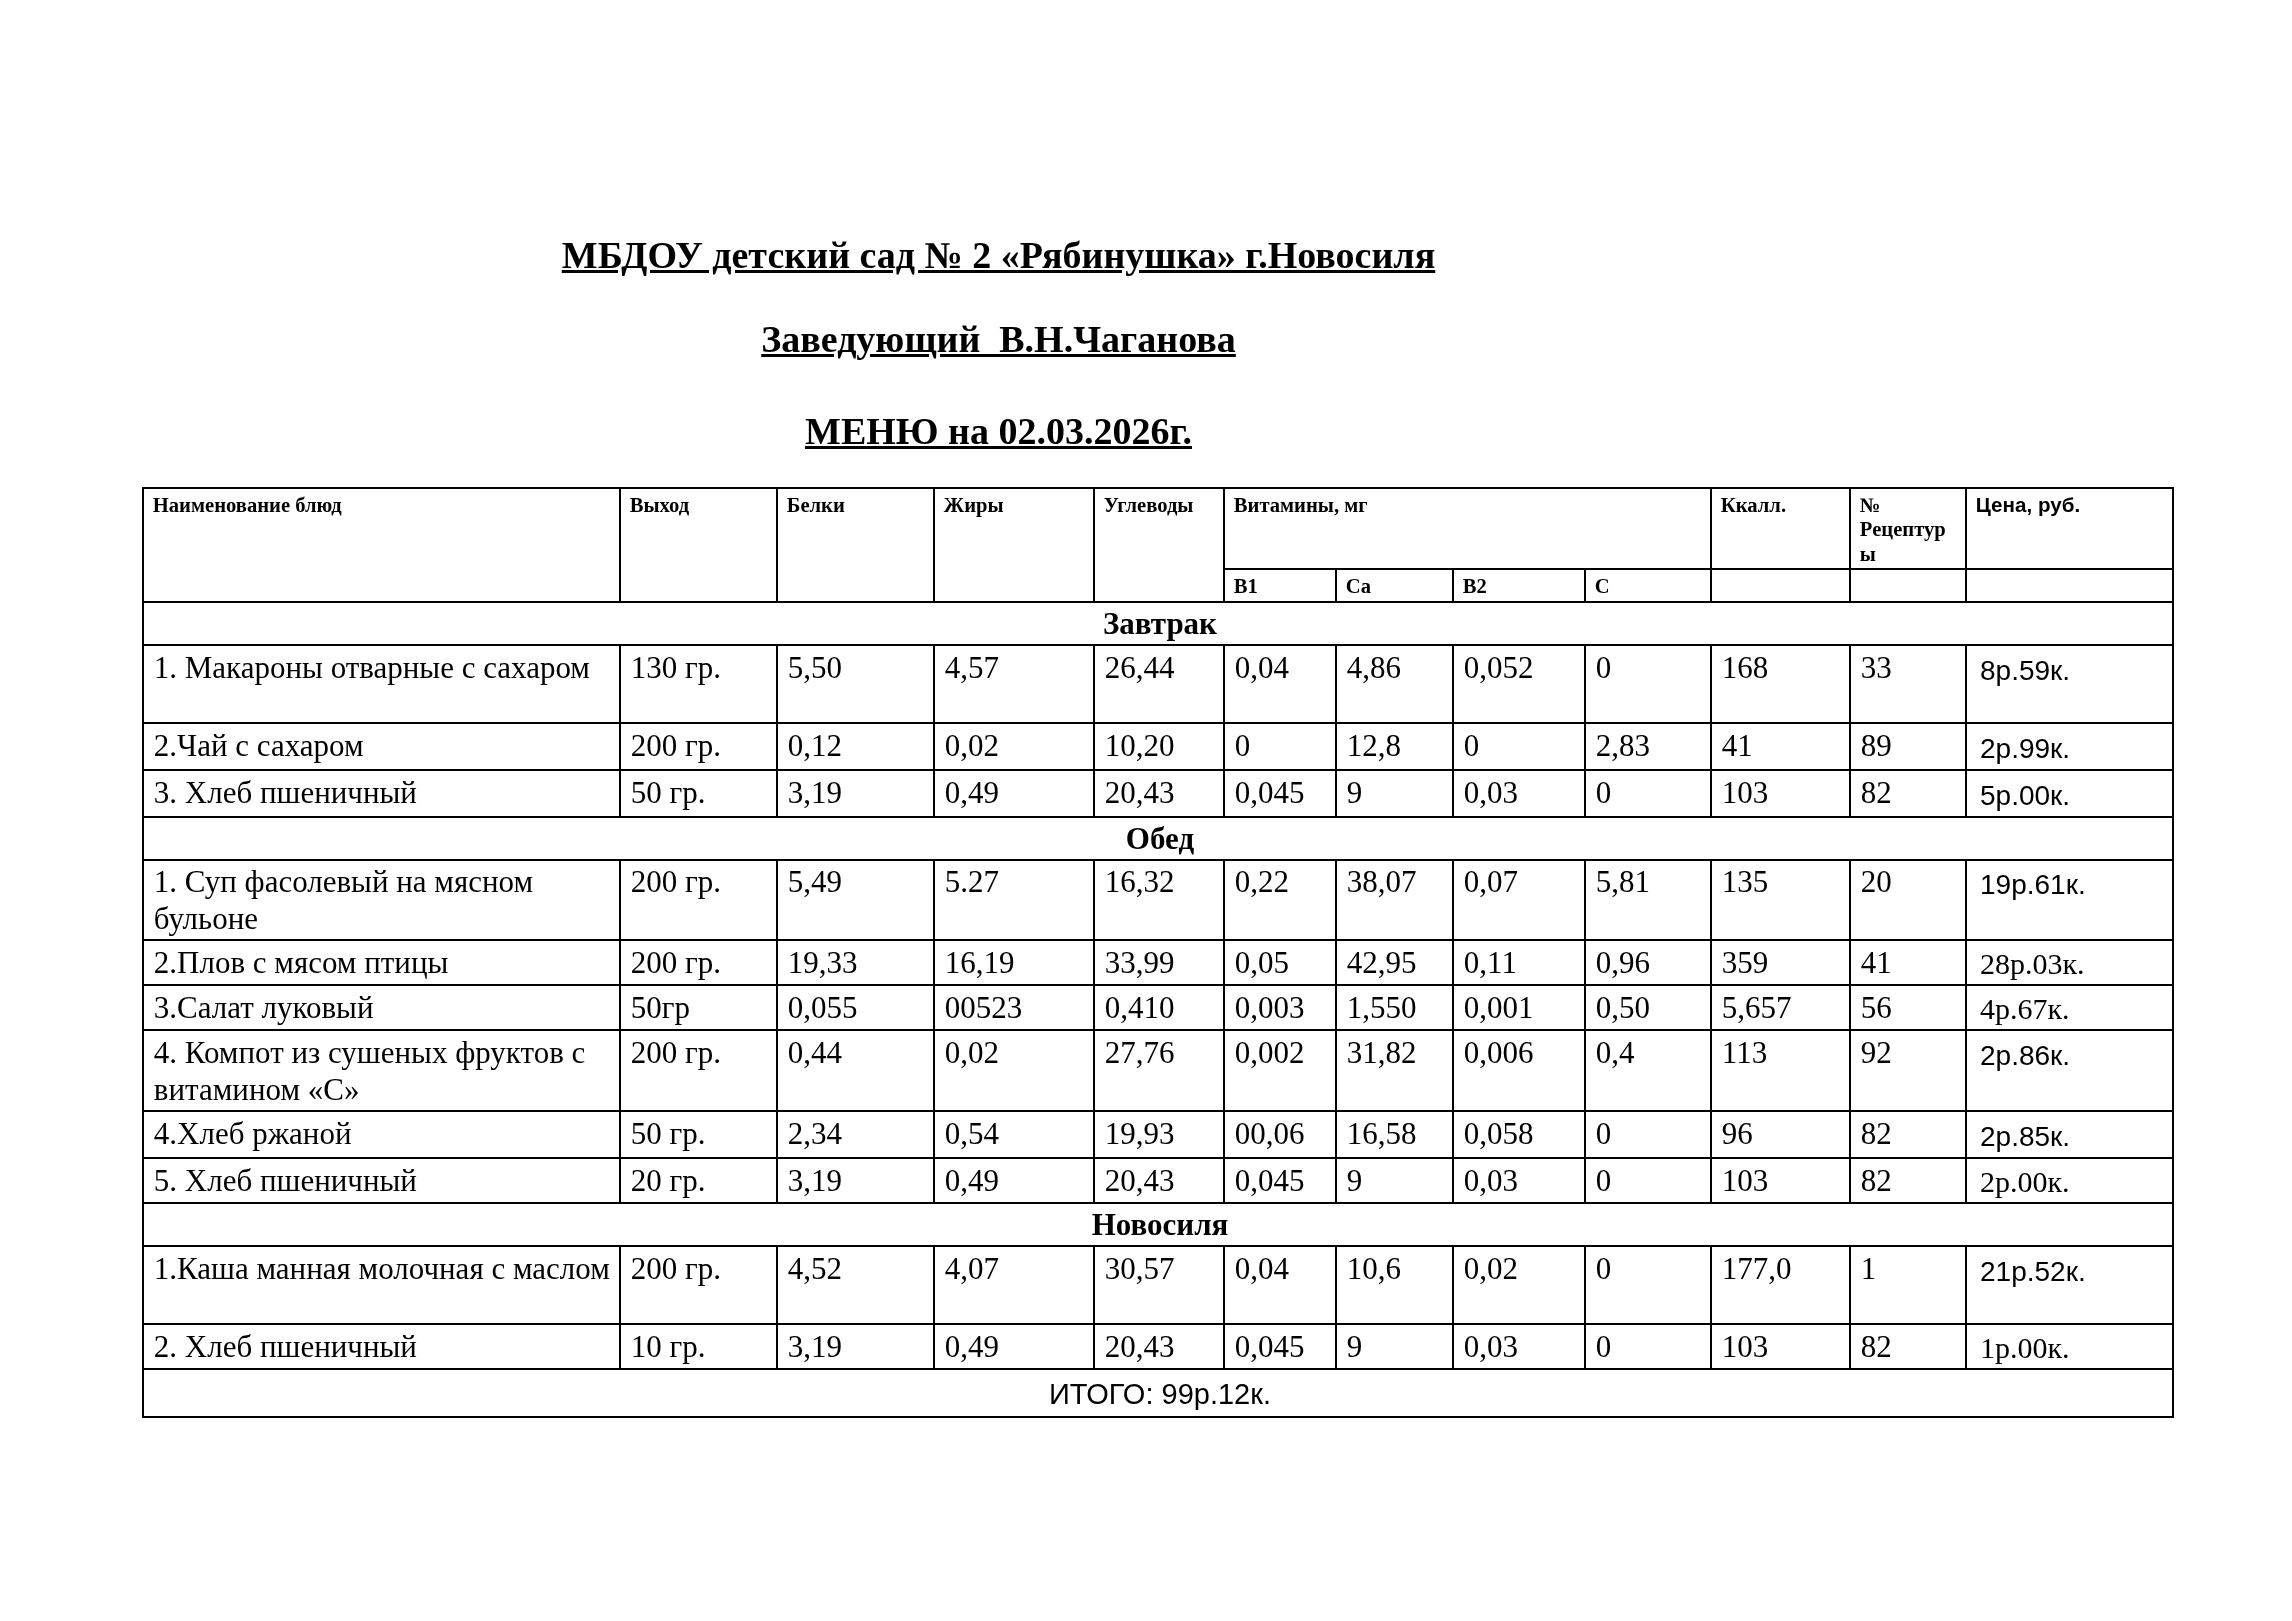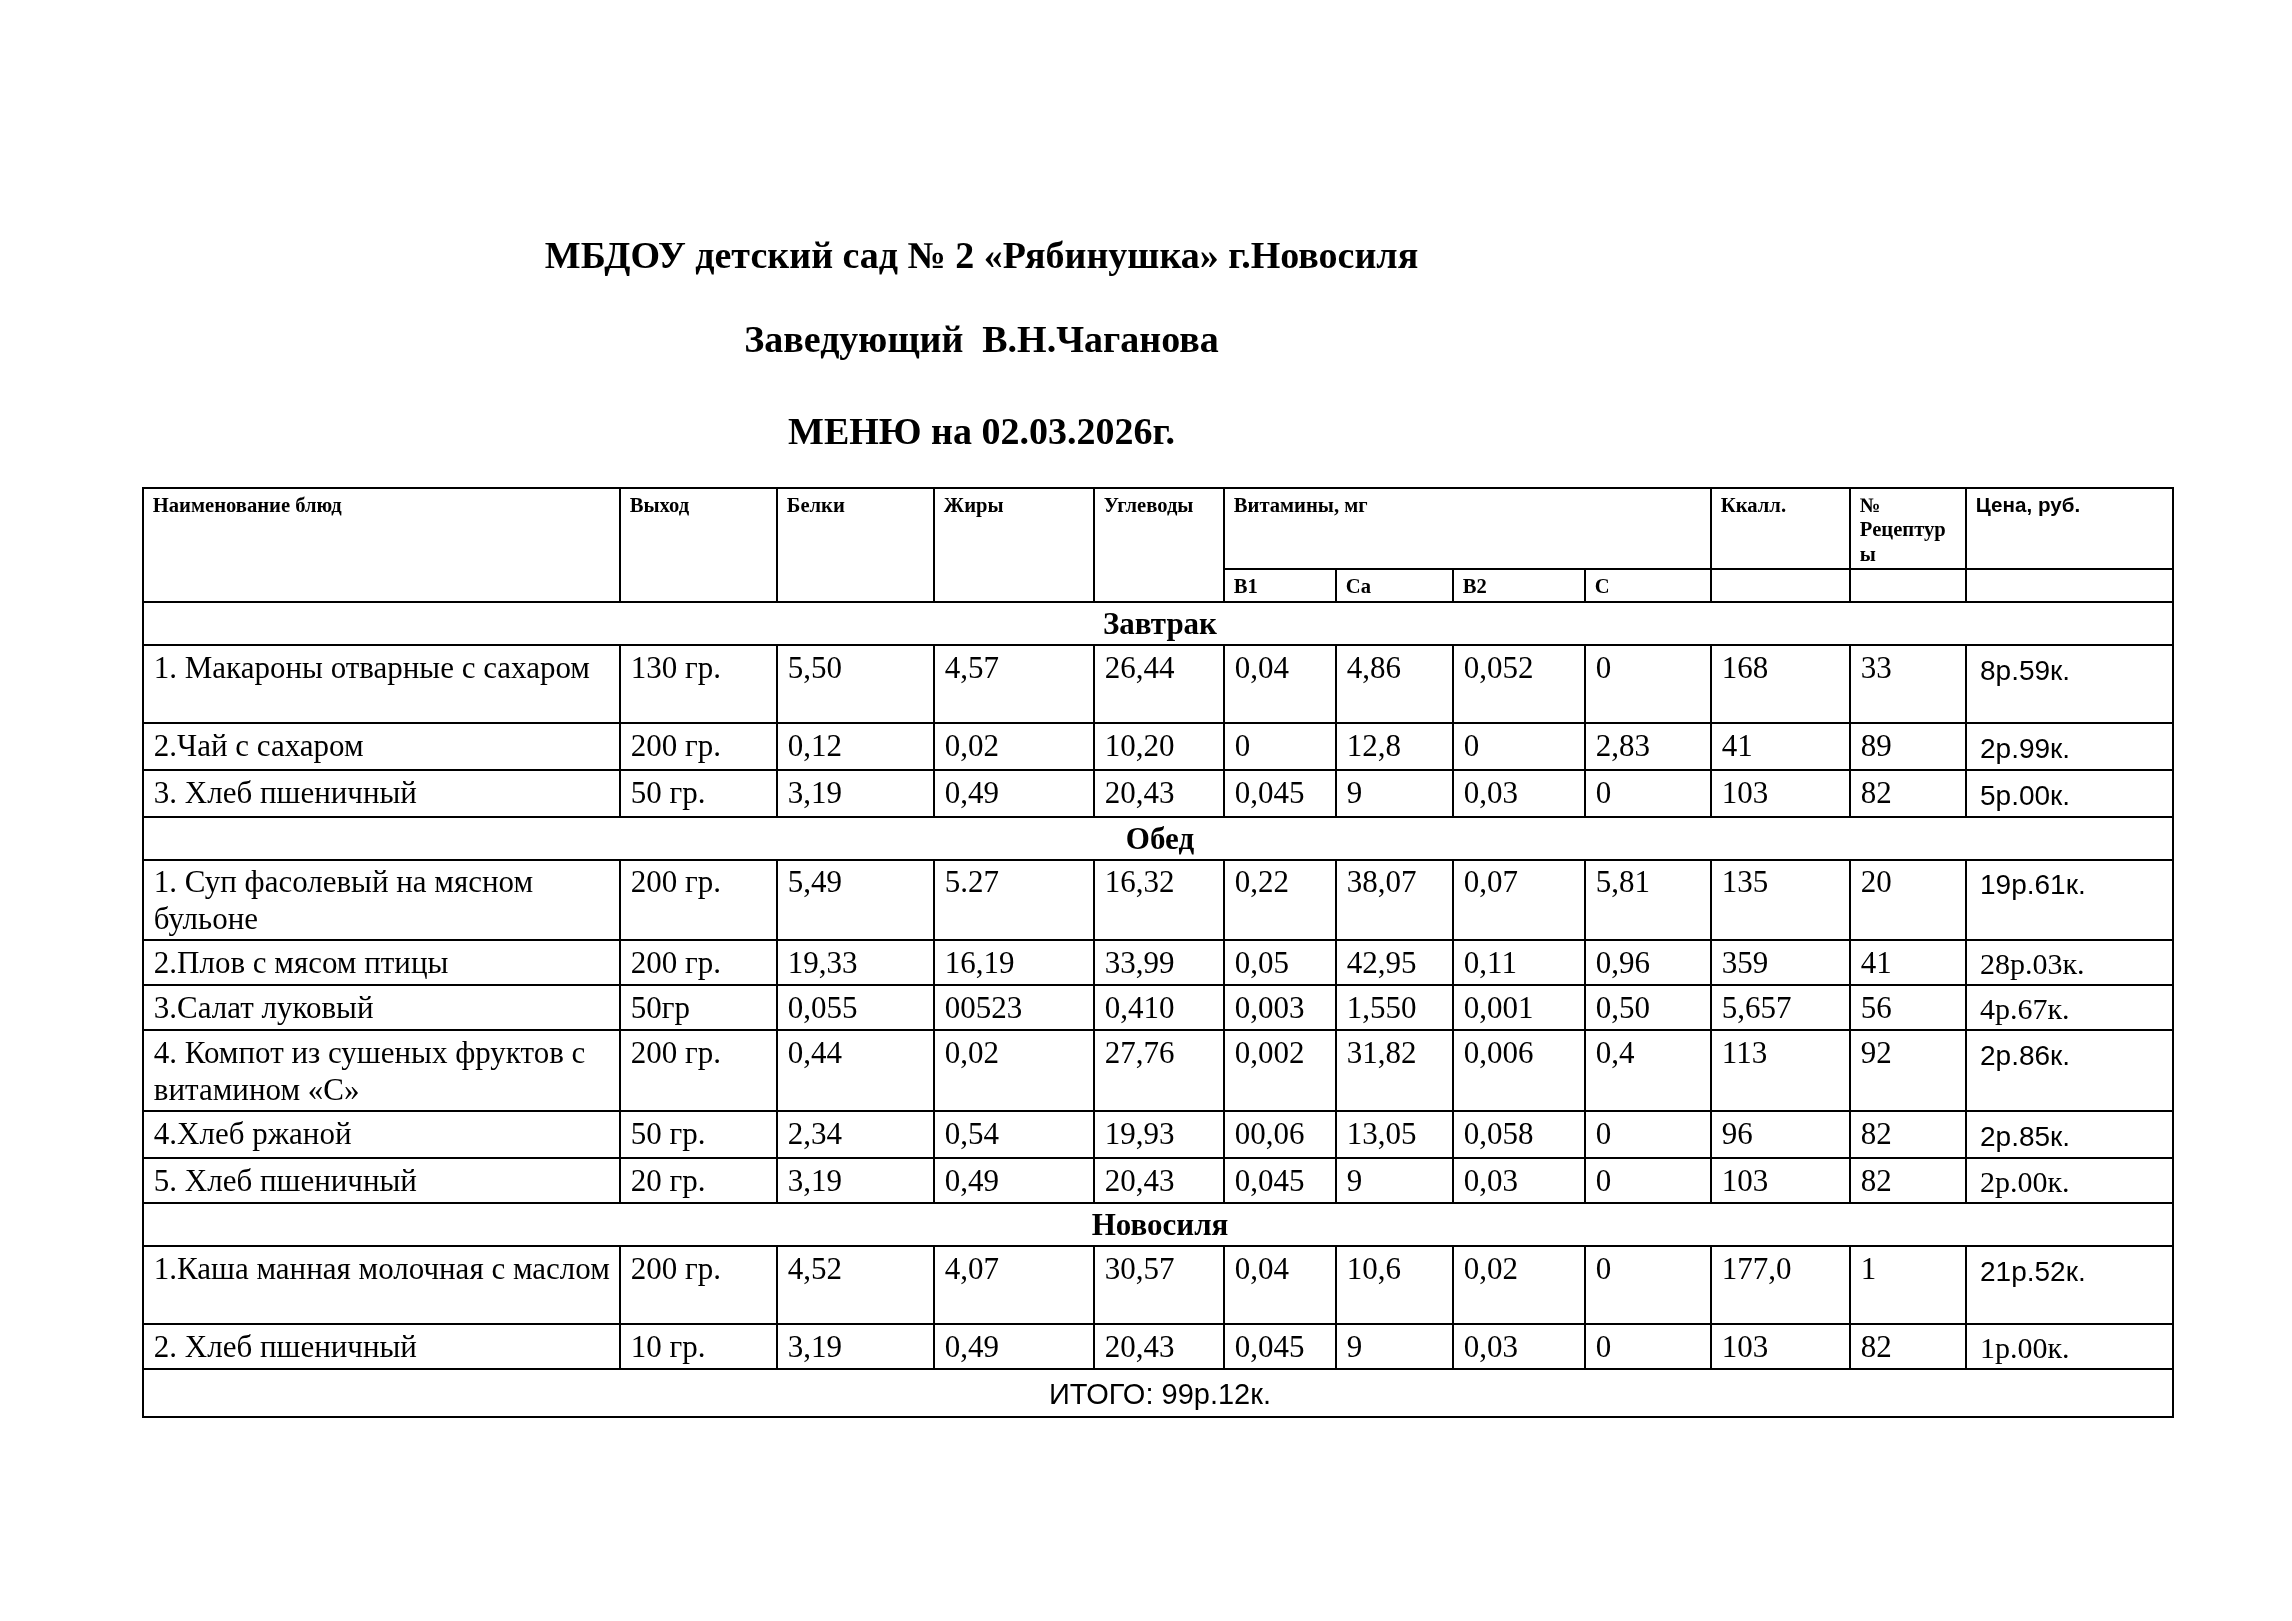--- a/index.html
+++ b/index.html
@@ -9,23 +9,24 @@
     width: 2293px;
     height: 1621px;
     background: #ffffff;
     font-family: "Liberation Serif", serif;
     color: #000000;
     overflow: hidden;
   }
   .titles {
     position: absolute;
     top: 233px;
-    left: 0;
+    left: 17px;
     width: 1963px;
     text-align: center;
+    text-decoration: underline;
   }
   .doc-title {
     font-size: 38px;
     font-weight: bold;
     line-height: 45px;
     white-space: pre-wrap;
   }
   .doc-title.t2 { margin-top: 39px; }
   .doc-title.t3 { margin-top: 47px; }
 
@@ -263,21 +264,21 @@
         <td>92</td>
         <td class="price sans">2р.86к.</td>
       </tr>
       <tr class="dish">
         <td>4.Хлеб ржаной</td>
         <td>50 гр.</td>
         <td>2,34</td>
         <td>0,54</td>
         <td>19,93</td>
         <td>00,06</td>
-        <td>13,05</td>
+        <td>16,58</td>
         <td>0,058</td>
         <td>0</td>
         <td>96</td>
         <td>82</td>
         <td class="price sans">2р.85к.</td>
       </tr>
       <tr class="dish">
         <td>5. Хлеб пшеничный</td>
         <td>20 гр.</td>
         <td>3,19</td>

